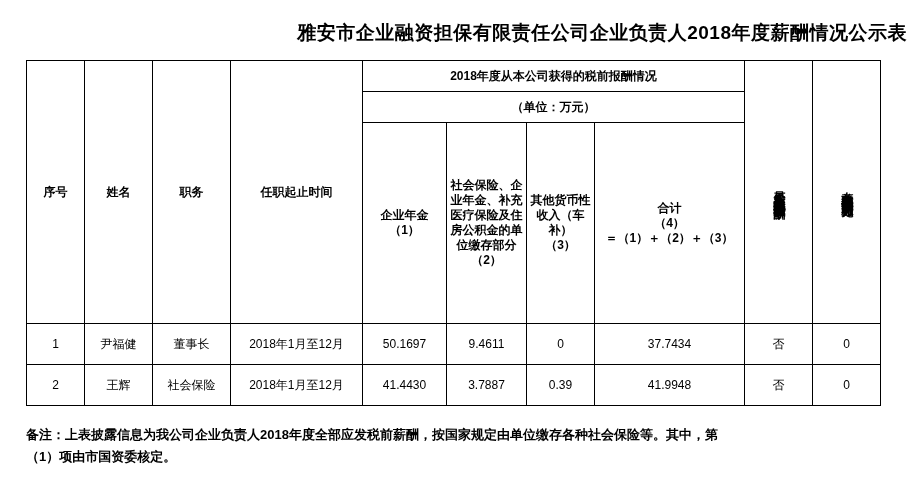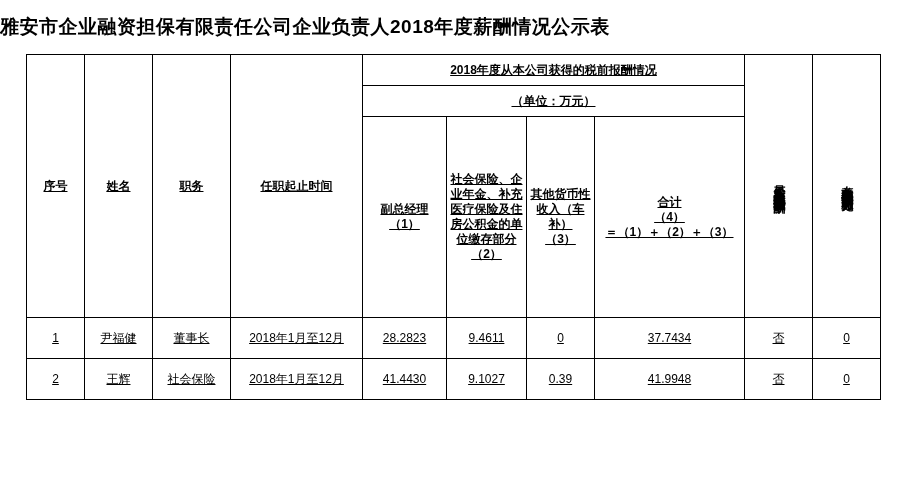--- a/index.html
+++ b/index.html
@@ -15,44 +15,43 @@
     overflow: hidden;
   }
   .page {
     position: relative;
     width: 907px;
     height: 491px;
     box-sizing: border-box;
     padding: 0;
   }
   .doc-title {
-    text-align: left;
+    text-align: right;
     font-size: 19px;
     font-weight: bold;
     letter-spacing: 0.5px;
-    padding-top: 14px;
+    padding-top: 20px;
     padding-bottom: 14px;
     color: #000;
   }
   table.salary {
     border-collapse: collapse;
     margin: 0 auto;
     width: 854px;
     table-layout: fixed;
   }
   table.salary td, table.salary th {
     border: 1px solid #000000;
     text-align: center;
     vertical-align: middle;
     font-size: 12px;
     font-weight: bold;
     padding: 2px 3px;
     line-height: 1.25;
     word-wrap: break-word;
-    text-decoration: underline;
   }
   table.salary td.data-cell {
     font-weight: normal;
     font-size: 12px;
     height: 36px;
   }
   .vertical-text {
     writing-mode: vertical-rl;
     text-orientation: upright;
     display: inline-block;
@@ -122,21 +121,21 @@
           <span class="vertical-text">在关联方领取的税前薪酬总额（万元）</span>
         </td>
       </tr>
       <tr>
         <td colspan="4" class="hdr-span">
           <span>（单位：万元）</span>
         </td>
       </tr>
       <tr>
         <td class="hdr-tall">
-          <div>副总经理</div>
+          <div>企业年金</div>
           <div>（1）</div>
         </td>
         <td class="hdr-tall">
           <div>社会保险、企业年金、补充医疗保险及住房公积金的单位缴存部分</div>
           <div>（2）</div>
         </td>
         <td class="hdr-tall">
           <div>其他货币性收入（车补）</div>
           <div>（3）</div>
         </td>
@@ -146,38 +145,40 @@
           <div>＝（1）＋（2）＋（3）</div>
         </td>
       </tr>
     </thead>
     <tbody>
       <tr>
         <td class="data-cell">1</td>
         <td class="data-cell">尹福健</td>
         <td class="data-cell">董事长</td>
         <td class="data-cell">2018年1月至12月</td>
-        <td class="data-cell">28.2823</td>
+        <td class="data-cell">50.1697</td>
         <td class="data-cell">9.4611</td>
         <td class="data-cell">0</td>
         <td class="data-cell">37.7434</td>
         <td class="data-cell">否</td>
         <td class="data-cell">0</td>
       </tr>
       <tr>
         <td class="data-cell">2</td>
         <td class="data-cell">王辉</td>
         <td class="data-cell">社会保险</td>
         <td class="data-cell">2018年1月至12月</td>
         <td class="data-cell">41.4430</td>
-        <td class="data-cell">9.1027</td>
+        <td class="data-cell">3.7887</td>
         <td class="data-cell">0.39</td>
         <td class="data-cell">41.9948</td>
         <td class="data-cell">否</td>
         <td class="data-cell">0</td>
       </tr>
     </tbody>
   </table>
 
   <div class="note">
+    <span class="indent">备注：上表披露信息为我公司企业负责人2018年度全部应发税前薪酬，按国家规定由单位缴存各种社会保险等。其中，第</span>
+    <span class="indent">（1）项由市国资委核定。</span>
   </div>
 
 </div>
 
 </body></html>

